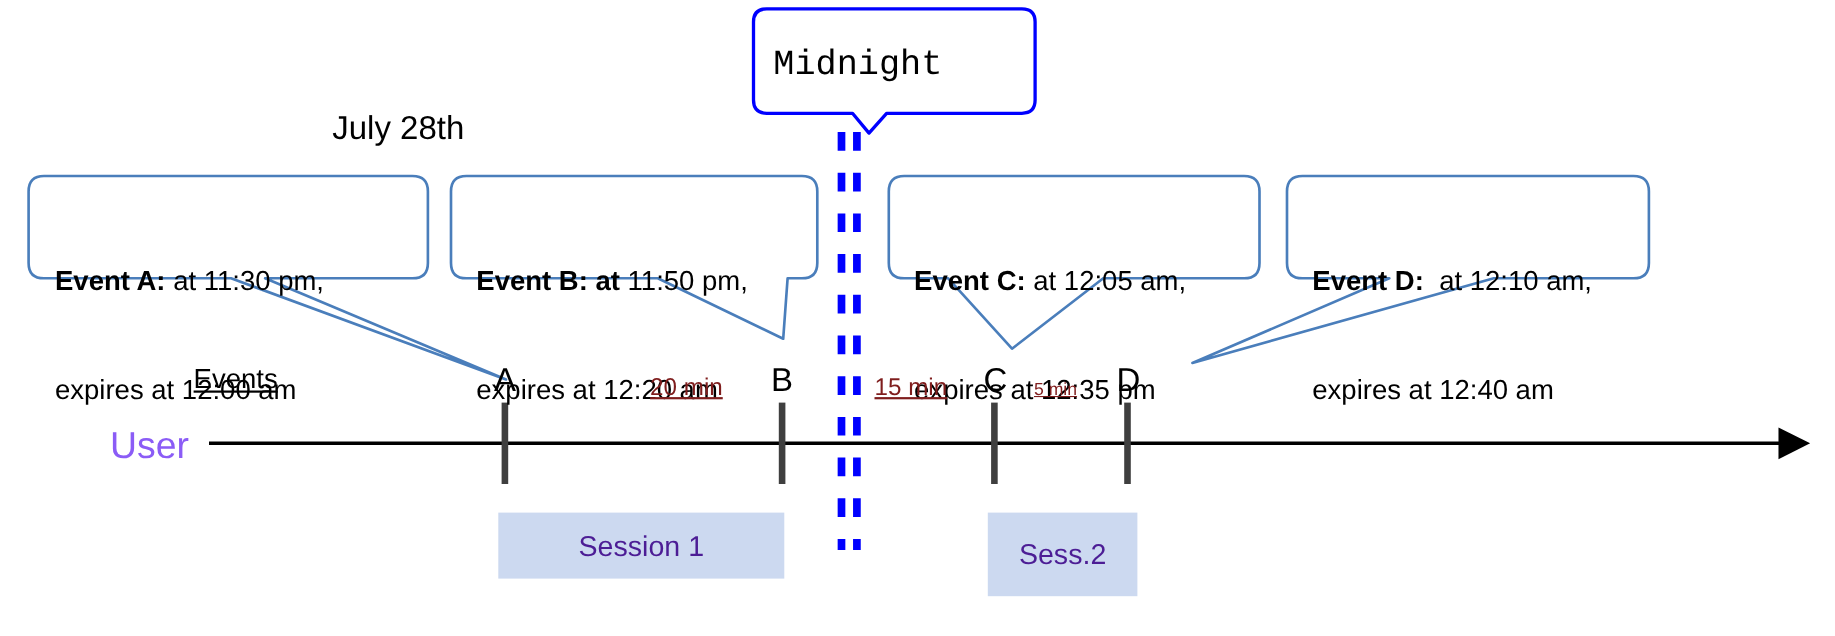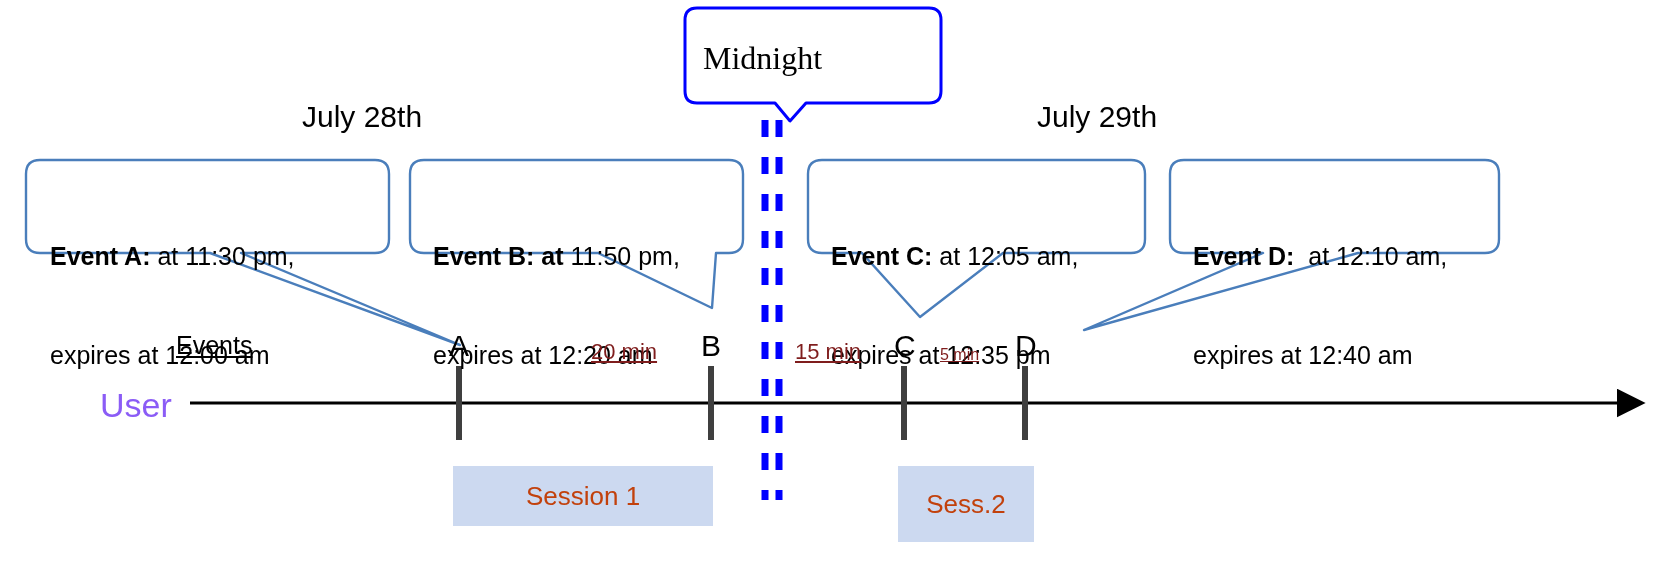--- a/index.html
+++ b/index.html
@@ -34,21 +34,21 @@
     font-family: "Liberation Sans", sans-serif;
     font-size: 25px;
     line-height: 33px;
     color: #000000;
     white-space: pre;
   }
   .callout-text .b { font-weight: bold; text-align: center; }
 
   .midnight-text {
     position: absolute;
-    font-family: Liberation Serif, serif;
+    font-family: Liberation Mono, monospace;
     font-size: 32px;
     color: #000000;
     white-space: pre;
   }
 
   .date-label {
     position: absolute;
     font-family: "Liberation Sans", sans-serif;
     font-size: 30px;
     color: #000000;
@@ -92,21 +92,21 @@
   .session-box {
     position: absolute;
     background: #ccd9f0;
     display: flex;
     align-items: center;
     justify-content: center;
   }
   .session-box span {
     font-family: "Liberation Sans", sans-serif;
     font-size: 26px;
-    color: #c2410c;
+    color: #4c1d95;
     white-space: pre;
   }
 </style>
 </head>
 <body>
 
 <div id="diagram-root">
 
   <svg class="layer" width="1668" height="578" viewBox="0 0 1668 578" xmlns="http://www.w3.org/2000/svg">
 
@@ -148,21 +148,20 @@
       <line x1="459" y1="366" x2="459" y2="440" stroke="#3f3f3f" stroke-width="6"></line>
       <line x1="711" y1="366" x2="711" y2="440" stroke="#3f3f3f" stroke-width="6"></line>
       <line x1="904" y1="366" x2="904" y2="440" stroke="#3f3f3f" stroke-width="6"></line>
       <line x1="1025" y1="366" x2="1025" y2="440" stroke="#3f3f3f" stroke-width="6"></line>
     </g>
   </svg>
 
   <div class="midnight-text" style="left:703px; top:40px;">Midnight</div>
 
   <div class="date-label" style="left:302px; top:100px;">July 28th</div>
-  <div class="date-label" style="left:1037px; top:100px;">July 29th</div>
 
   <div class="callout-text" style="left:50px; top:174px; width:330px;">
     <div><span class="b">Event A:</span><span class="b"></span><span> at 11:30 pm,</span></div>
     <div>expires at 12:00 am</div>
   </div>
 
   <div class="callout-text" style="left:433px; top:174px; width:305px;">
     <div><span class="b">Event B:</span><span class="b"> at</span><span> 11:50 pm,</span></div>
     <div>expires at 12:20 am</div>
   </div>

